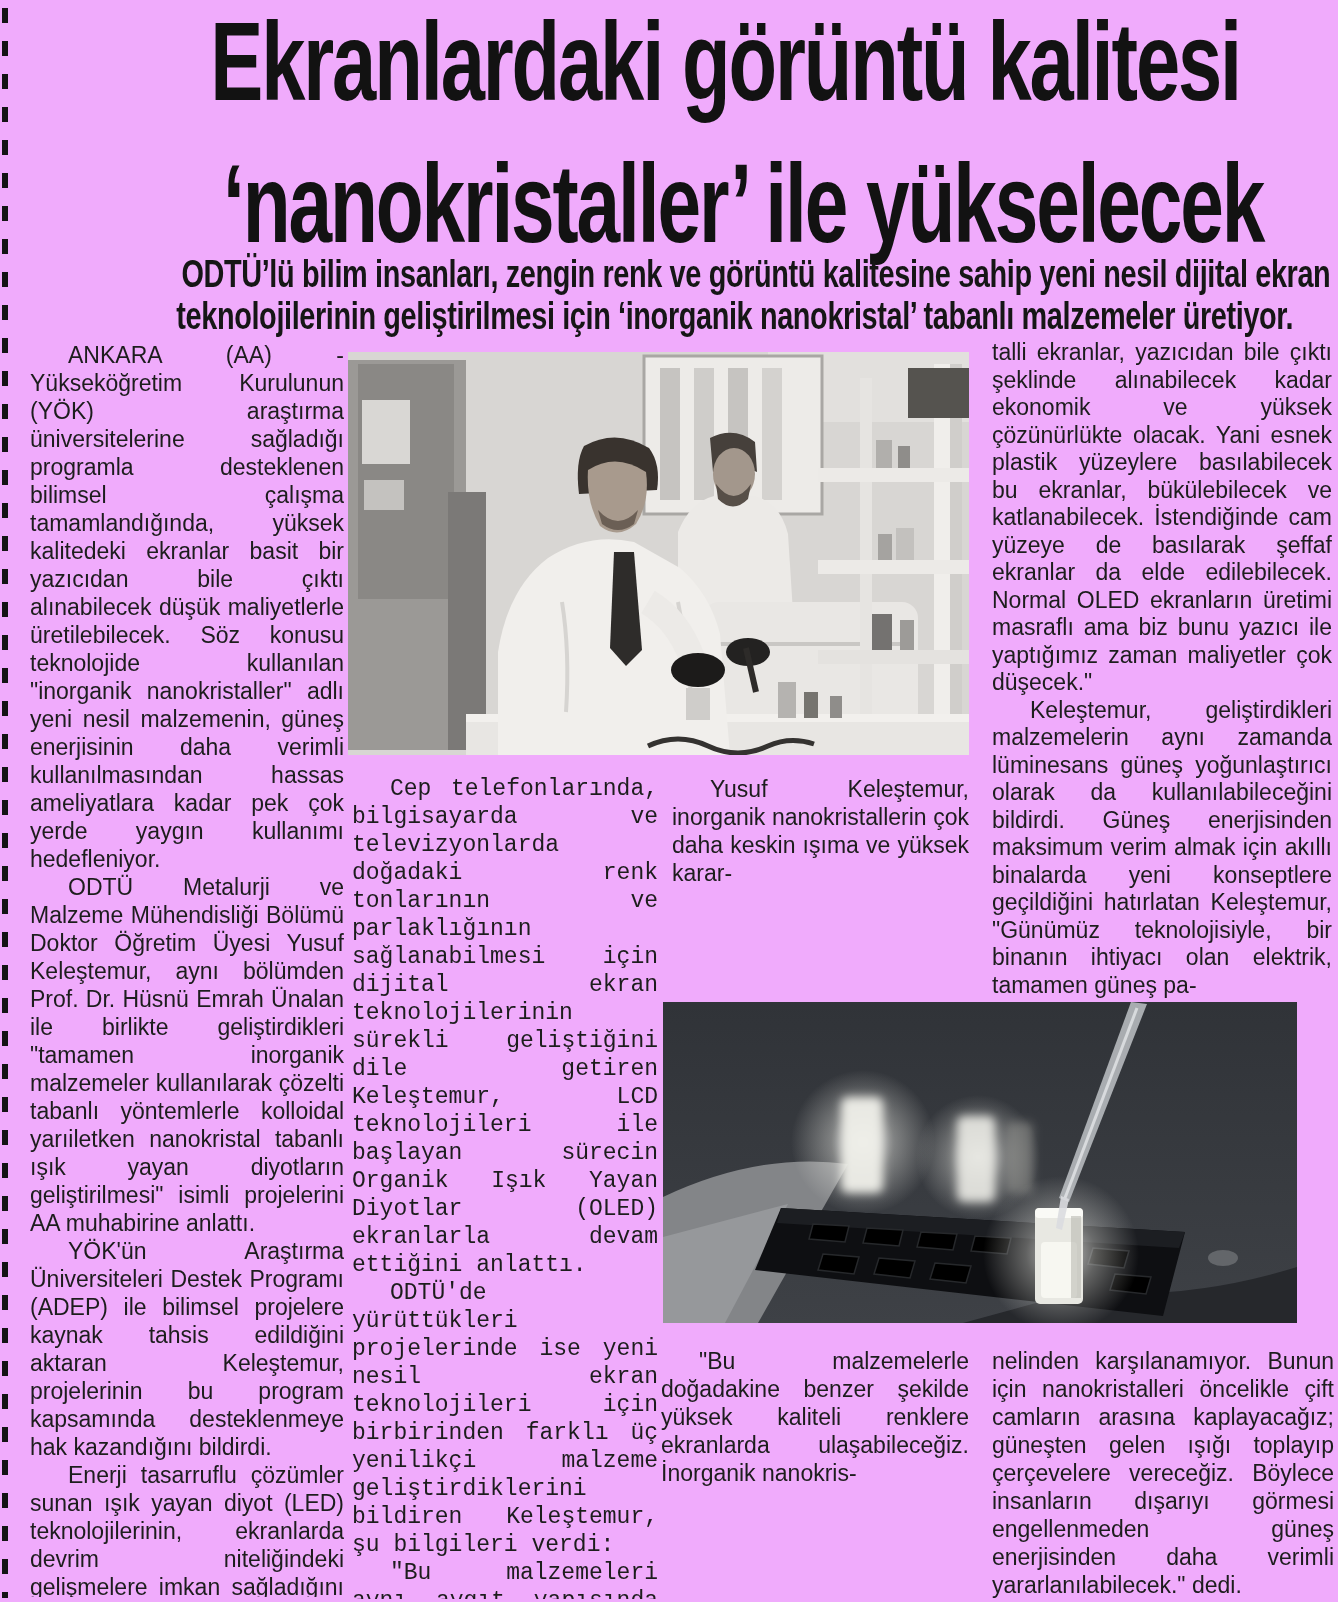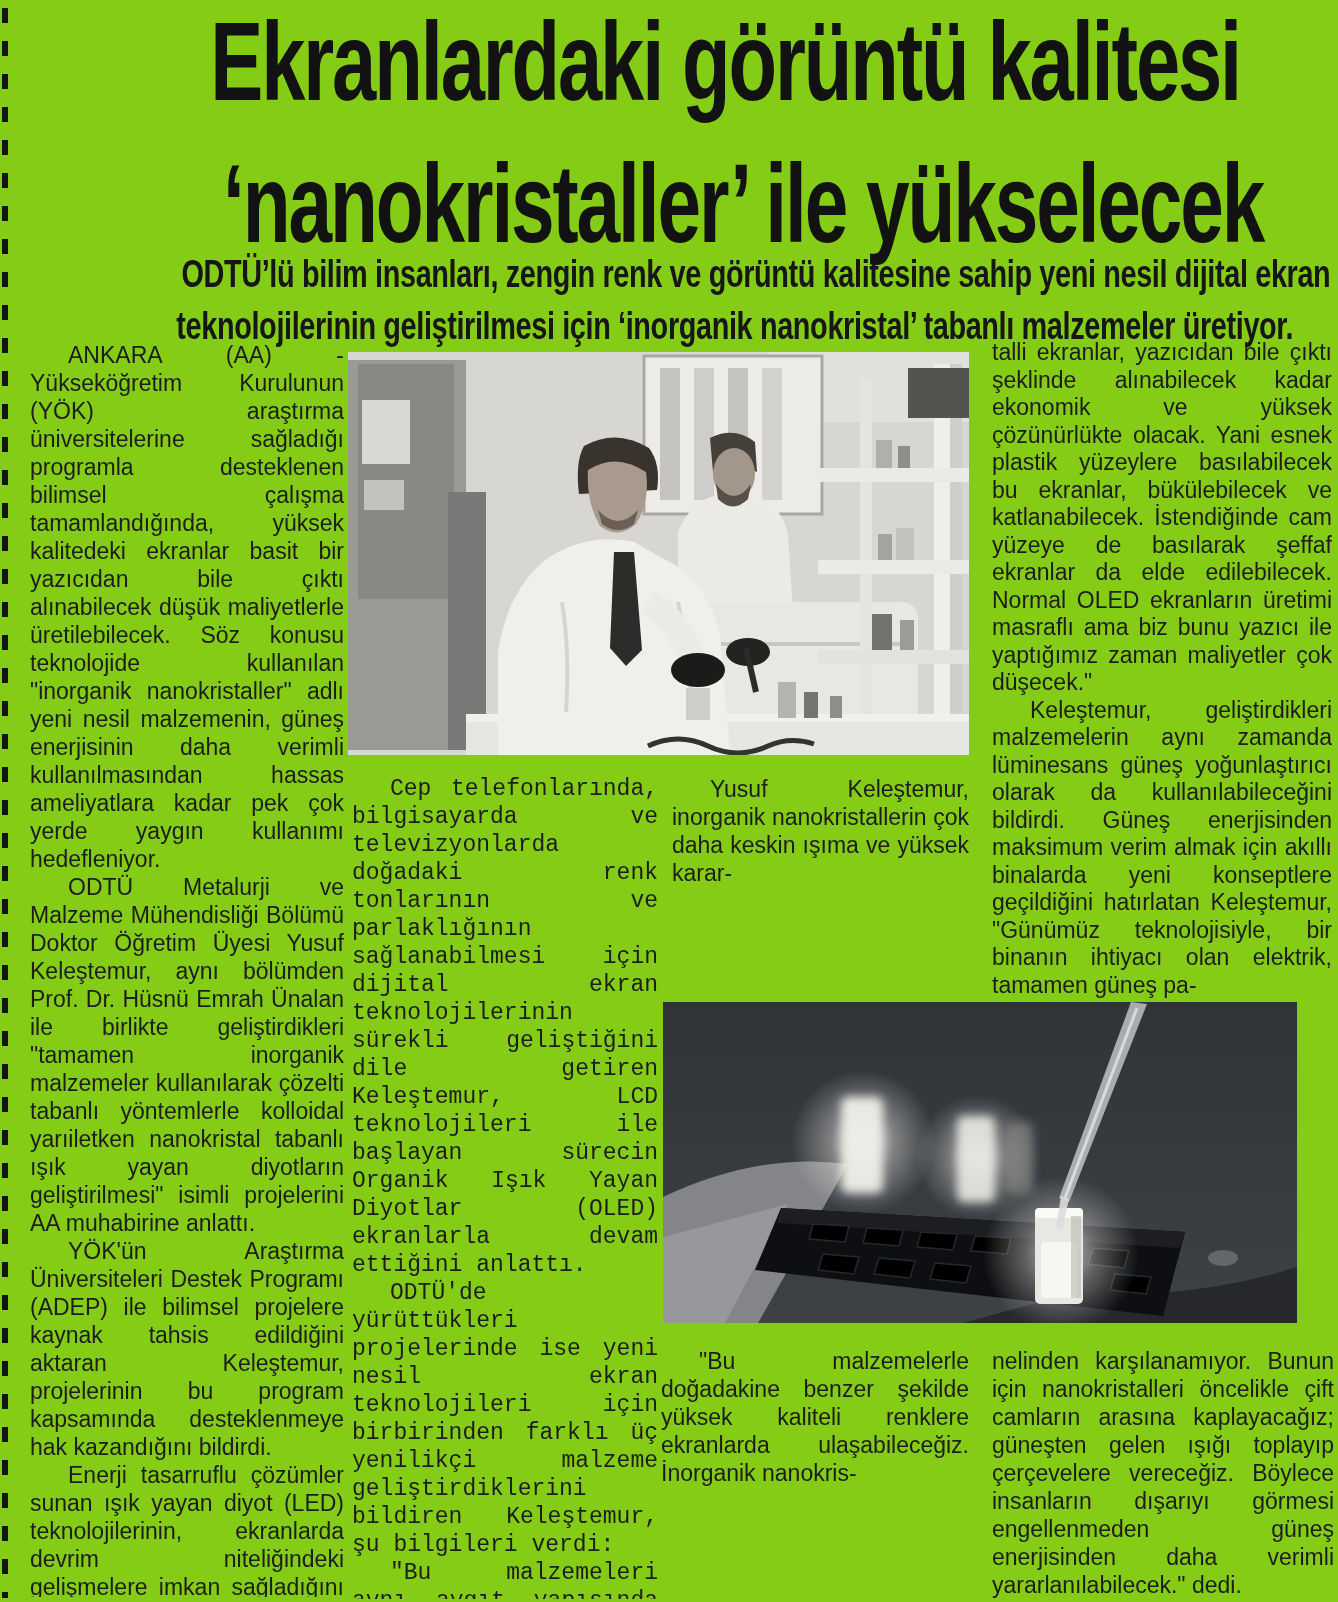--- a/index.html
+++ b/index.html
@@ -1,36 +1,36 @@
 <!DOCTYPE html>
 <html lang="tr"><head>
 <meta charset="utf-8">
 <style>
   html,body { margin:0; padding:0; background:#ffffff; }
   .page {
-    position:relative; width:1338px; height:1602px; background:#84cc16;
+    position:relative; width:1338px; height:1602px; background:#f0abfc;
     font-family:"Liberation Sans", sans-serif; color:#1a1a1a; overflow:hidden;
   }
   .dash-border {
     position:absolute; left:2px; top:8px; width:6px; height:1590px;
     background:repeating-linear-gradient(180deg,#141414 0 15px,transparent 15px 33px);
   }
   .headline-line {
     position:absolute; left:0; width:1338px; text-align:center;
     font-weight:bold; color:#121212; line-height:1; white-space:nowrap;
   }
   .headline-line > span { display:inline-block; font-size:112px; letter-spacing:-3px; transform-origin:50% 50%; }
   .hl1 { top:6px; }  .hl1 > span { transform:scaleX(0.71); }
   .hl2 { top:128px;margin-top:20px; } .hl2 > span { transform:scaleX(0.70); }
   .subhead-line {
     position:absolute; left:0; width:1338px; text-align:center;
     font-weight:bold; color:#161616; line-height:1; white-space:nowrap;
   }
   .subhead-line > span { display:inline-block; font-size:38px; letter-spacing:-0.5px; transform-origin:50% 50%; transform:scaleX(0.76); }
-  .sh1 { top:255px; } .sh2 { top:307px; }
+  .sh1 { top:255px; } .sh2 { top:297px; }
   .col {
     position:absolute; font-size:23px; line-height:28px; text-align:justify;
     color:#1d1d1d; overflow:hidden;
   }
   .col p { margin:0; text-indent:38px; }
   .col p.cont { text-indent:0; }
   .col1 { left:30px;  top:341px;  width:314px; height:1256px; }
   .col2 { left:352px; top:775px;  width:306px; height:824px;font-family:Liberation Mono, monospace;  }
   .col3-top { left:672px; top:775px; width:297px; height:226px; }
   .col3-bottom { left:661px; top:1347px; width:308px; height:252px; }

